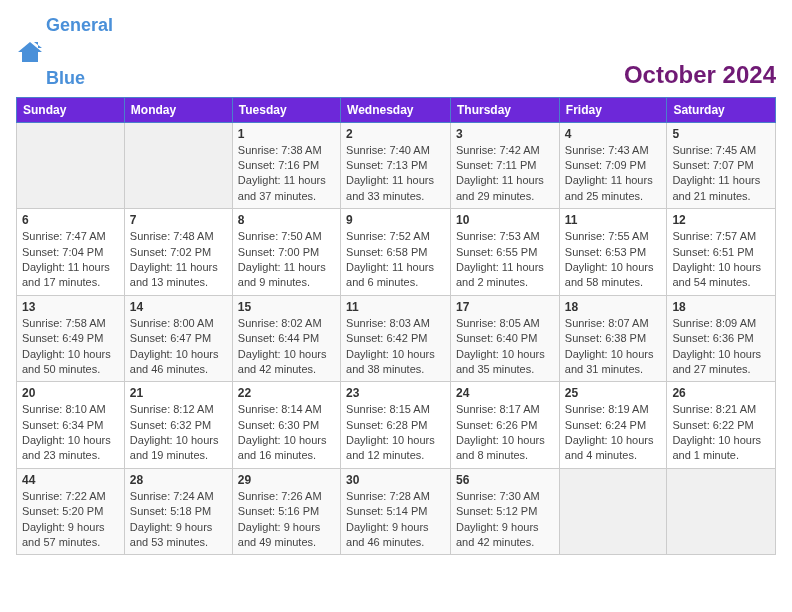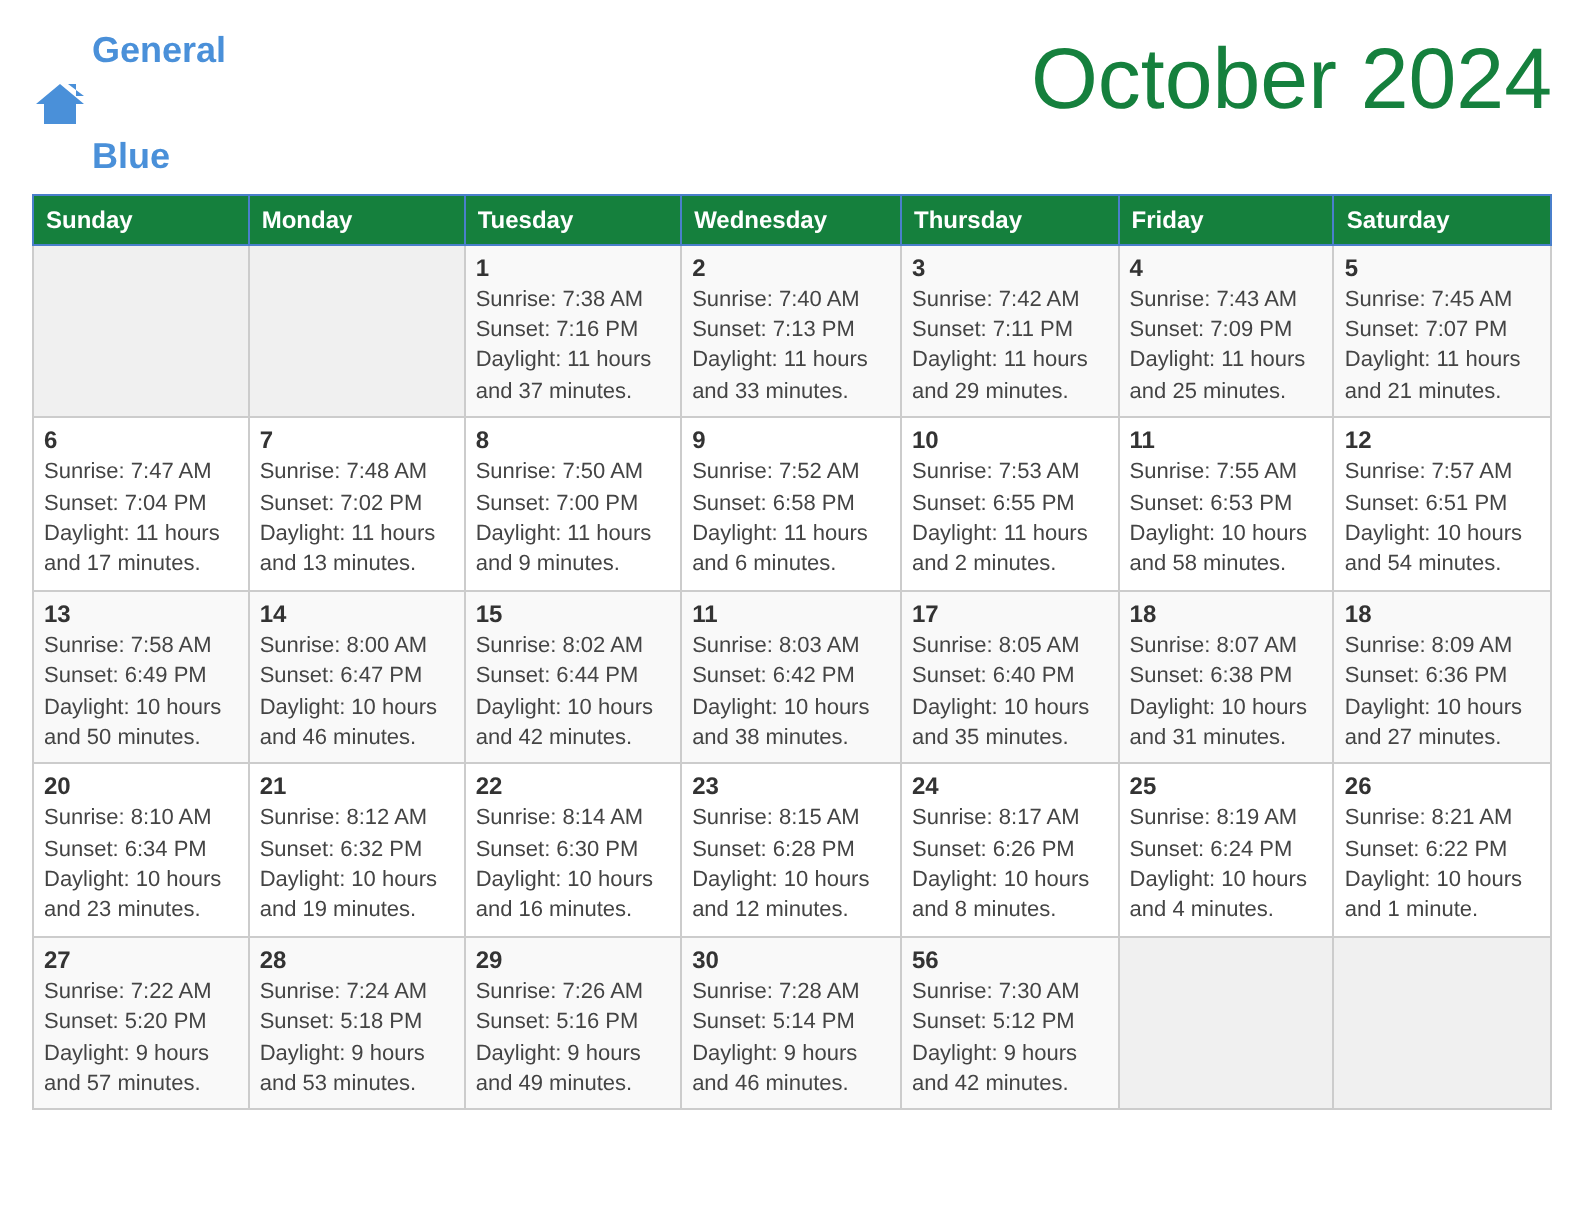--- a/index.html
+++ b/index.html
@@ -6,21 +6,21 @@
     body {
       font-family: Arial, sans-serif;
       background: #fff;
       width: 792px;
       min-height: 612px;
       padding: 16px;
     }
     .header {
       display: flex;
       justify-content: space-between;
-      align-items: flex-start;
+      align-items: flex-end;
       margin-bottom: 8px;
     }
     .logo {
       display: flex;
       align-items: center;
     }
     .logo-text {
       font-size: 18px;
       font-weight: bold;
       color: #333;
@@ -31,35 +31,35 @@
     }
     .logo-icon {
       width: 28px;
       height: 28px;
       margin-right: 2px;
     }
     .title-block {
       text-align: right;
     }
     .month-title {
-      font-size: 43px;
-      font-weight: normal;
-      color: #15803d;
+      font-size: 24px;
+      font-weight: bold;
+      color: #701a75;
     }
     .location {
       font-size: 14px;
       color: #555;
     }
     table {
       width: 100%;
       border-collapse: collapse;
       font-size: 11px;
     }
     thead th {
-      background: #15803d;
+      background: #6d28d9;
       color: #fff;
       text-align: left;
       padding: 5px 6px;
       font-size: 12px;
       font-weight: bold;
       border: 1px solid #4a7fcb;
     }
     tbody td {
       border: 1px solid #ccc;
       vertical-align: top;
@@ -232,21 +232,21 @@
           <span class="day-num">25</span>
           <div class="day-info">Sunrise: 8:19 AM<br>Sunset: 6:24 PM<br>Daylight: 10 hours and 4 minutes.</div>
         </td>
         <td>
           <span class="day-num">26</span>
           <div class="day-info">Sunrise: 8:21 AM<br>Sunset: 6:22 PM<br>Daylight: 10 hours and 1 minute.</div>
         </td>
       </tr>
       <tr>
         <td>
-          <span class="day-num">27</span>
+          <span class="day-num">44</span>
           <div class="day-info">Sunrise: 7:22 AM<br>Sunset: 5:20 PM<br>Daylight: 9 hours and 57 minutes.</div>
         </td>
         <td>
           <span class="day-num">28</span>
           <div class="day-info">Sunrise: 7:24 AM<br>Sunset: 5:18 PM<br>Daylight: 9 hours and 53 minutes.</div>
         </td>
         <td>
           <span class="day-num">29</span>
           <div class="day-info">Sunrise: 7:26 AM<br>Sunset: 5:16 PM<br>Daylight: 9 hours and 49 minutes.</div>
         </td>

